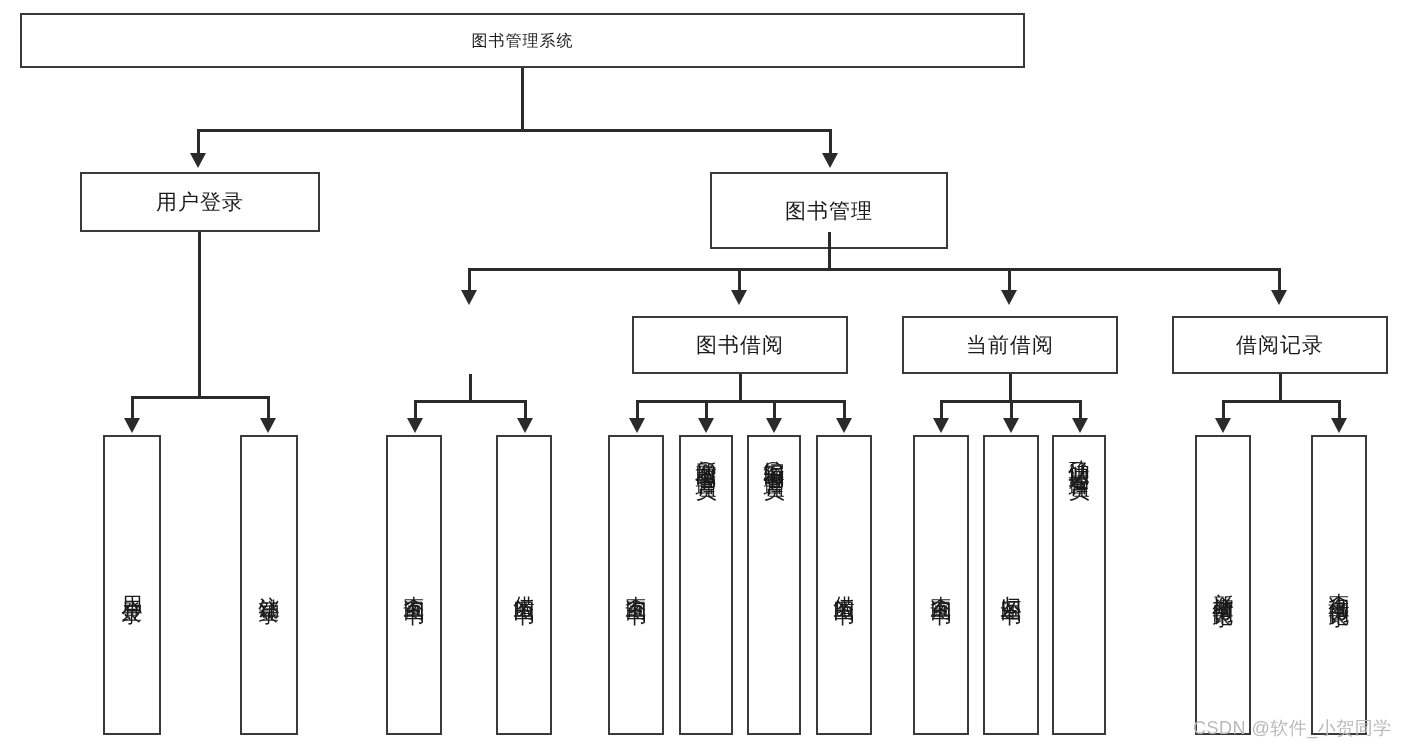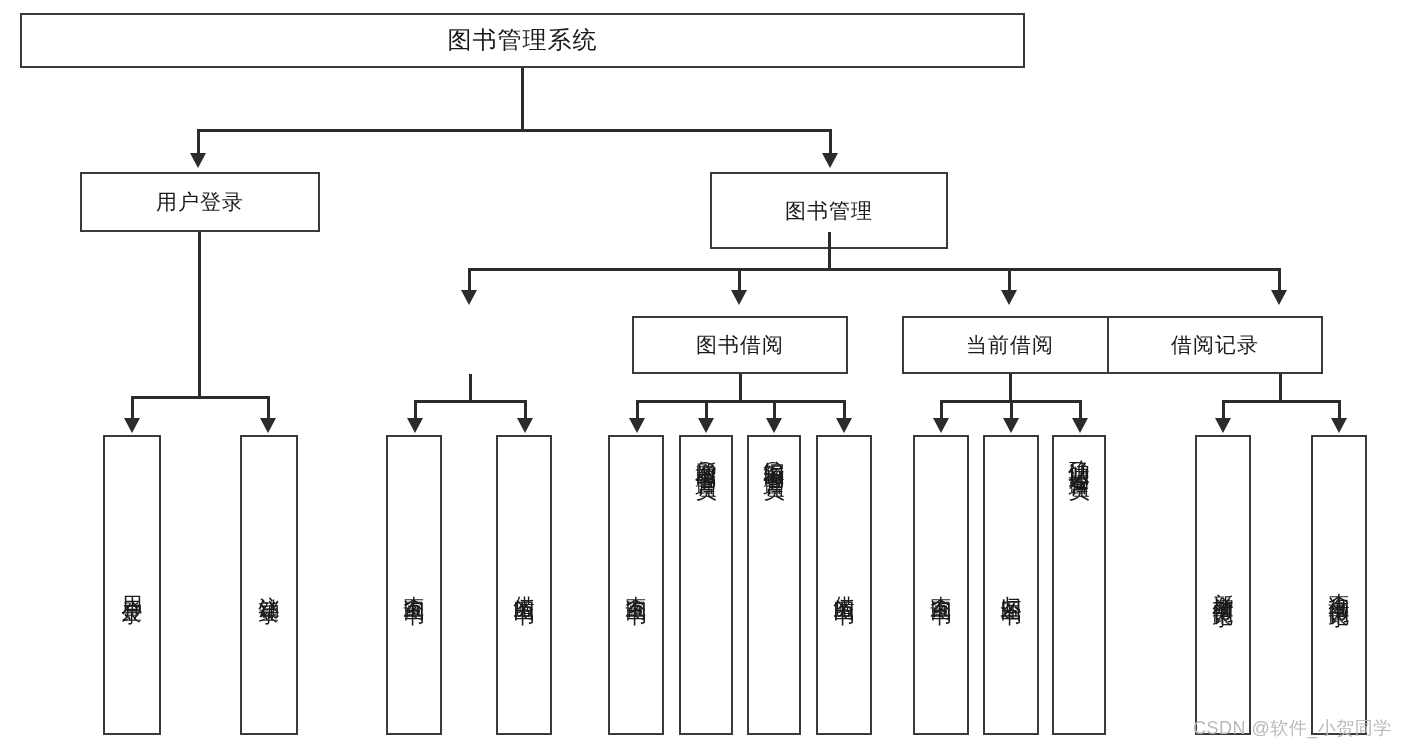--- a/index.html
+++ b/index.html
@@ -32,21 +32,21 @@
     text-align: center;
     letter-spacing: 1px;
   }
   
   .node.horiz .lbl {
     writing-mode: horizontal-tb;
     font-size: 21px;
     line-height: 1.1;
   }
   .node.root .lbl {
-    font-size: 24px;
+    font-size: 16px;
   }
   
   .node.vert {
     align-items: flex-start;
     justify-content: center;
     padding-top: 6px;
   }
   .node.vert .lbl {
     writing-mode: vertical-rl;
     text-orientation: upright;
@@ -128,21 +128,21 @@
   <div class="arrow" style="left:1001px; top:290px;"></div>
   <div class="ln v" style="left:1278px; top:268px; height:24px;"></div>
   <div class="arrow" style="left:1271px; top:290px;"></div>
 
   <div class="node horiz" style="left:632px; top:316px; width:216px; height:58px;">
     <span class="lbl">图书借阅</span>
   </div>
   <div class="node horiz" style="left:902px; top:316px; width:216px; height:58px;">
     <span class="lbl">当前借阅</span>
   </div>
-  <div class="node horiz" style="left:1107px; top:316px; width:216px; height:58px;">
+  <div class="node horiz" style="left:1172px; top:316px; width:216px; height:58px;">
     <span class="lbl">借阅记录</span>
   </div>
 
   <div class="ln v" style="left:469px; top:374px; height:28px;"></div>
   <div class="ln h" style="left:414px; top:400px; width:112px;"></div>
   <div class="ln v" style="left:414px; top:400px; height:20px;"></div>
   <div class="arrow" style="left:407px; top:418px;"></div>
   <div class="ln v" style="left:524px; top:400px; height:20px;"></div>
   <div class="arrow" style="left:517px; top:418px;"></div>
 

